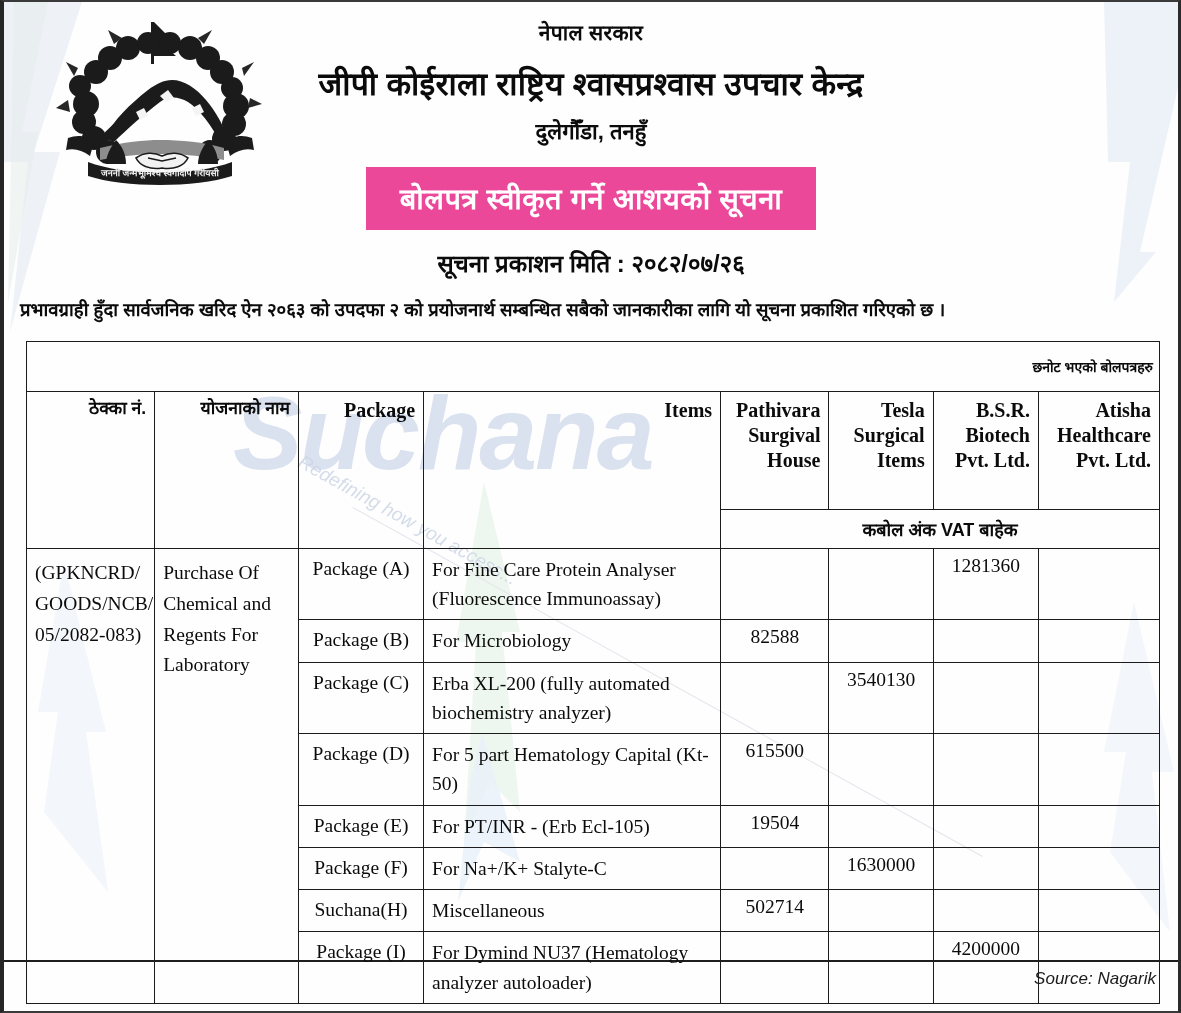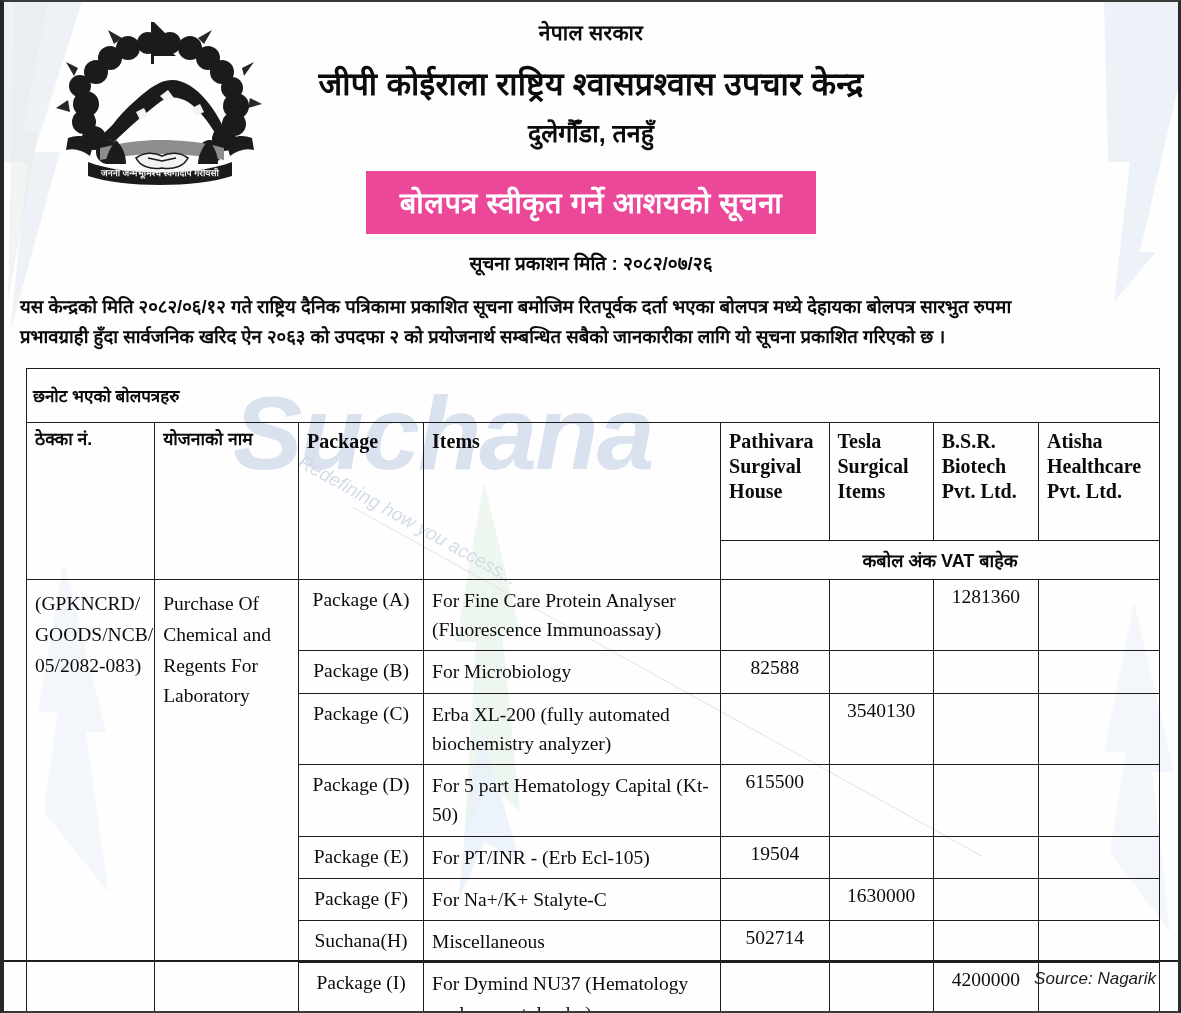--- a/index.html
+++ b/index.html
@@ -95,40 +95,40 @@
   .office-line {
     font-family: "Liberation Sans", sans-serif;
     font-weight: 700;
     font-size: 32px;
     padding-top: 18px;
     letter-spacing: .2px;
   }
   .address-line {
     font-family: "Liberation Sans", sans-serif;
     font-weight: 700;
-    font-size: 25px;
+    font-size: 22px;
     padding-top: 11px;
   }
 
   .banner-wrap { text-align: center; margin-top: 22px; }
   .banner {
     display: inline-block;
     background: #ec4899;
     color: #ffffff;
     font-family: "Liberation Sans", sans-serif;
     font-weight: 700;
     font-size: 29px;
     padding: 11px 34px 13px 34px;
     letter-spacing: .5px;
   }
   .pubdate {
     text-align: center;
     font-family: "Liberation Sans", sans-serif;
     font-weight: 700;
-    font-size: 19px;
+    font-size: 24px;
     margin-top: 16px;
   }
 
   .para {
     margin: 16px 18px 0 16px;
     font-family: "Liberation Sans", sans-serif;
     font-size: 18.5px;
     line-height: 1.62;
     text-align: justify;
     text-justify: inter-word;
@@ -144,28 +144,28 @@
     background: transparent;
     table-layout: fixed;
   }
   table.bids th, table.bids td {
     border: 1.6px solid #1c1c1c;
     padding: 6px 8px;
     vertical-align: top;
     background: transparent;
   }
   .tbl-title {
-    text-align: left;
-    font-family: "Liberation Sans", sans-serif;
-    font-weight: 700;
-    font-size: 17px;
+    text-align: right;
+    font-family: "Liberation Sans", sans-serif;
+    font-weight: 700;
+    font-size: 14px;
     padding: 15px 6px !important;
   }
   th.col-head {
-    text-align: left;
+    text-align: right;
     vertical-align: middle;
     font-size: 20px;
     font-weight: 700;
     line-height: 1.25;
     height: 118px;
   }
   th.col-head.np {
     font-family: "Liberation Sans", sans-serif;
     font-size: 17.5px;
   }
@@ -315,21 +315,20 @@
       </div>
 
       <div class="banner-wrap">
         <div class="banner">बोलपत्र स्वीकृत गर्ने आशयको सूचना</div>
       </div>
 
       <div class="pubdate">सूचना प्रकाशन मिति : २०८२/०७/२६</div>
     </div>
 
     <div class="para">
-      <span>यस केन्द्रको मिति २०८२/०६/१२ गते राष्ट्रिय दैनिक पत्रिकामा प्रकाशित सूचना बमोजिम रितपूर्वक दर्ता भएका बोलपत्र मध्ये देहायका बोलपत्र सारभुत रुपमा</span>
       <span class="l2">प्रभावग्राही हुँदा सार्वजनिक खरिद ऐन २०६३ को उपदफा २ को प्रयोजनार्थ सम्बन्धित सबैको जानकारीका लागि यो सूचना प्रकाशित गरिएको छ ।</span>
     </div>
 
     <div class="tbl-wrap">
       <table class="bids">
         <colgroup>
           <col style="width:123px">
             <col style="width:138px">
             <col style="width:120px">
             <col style="width:285px">

